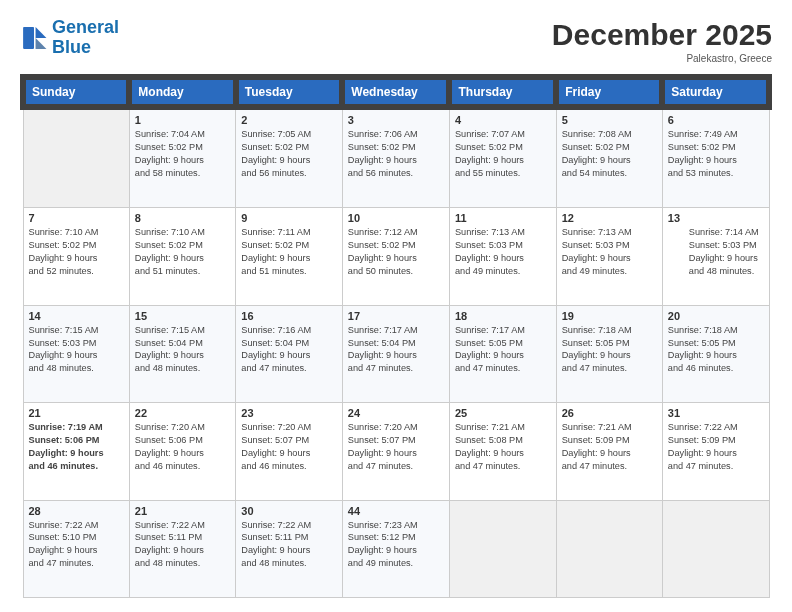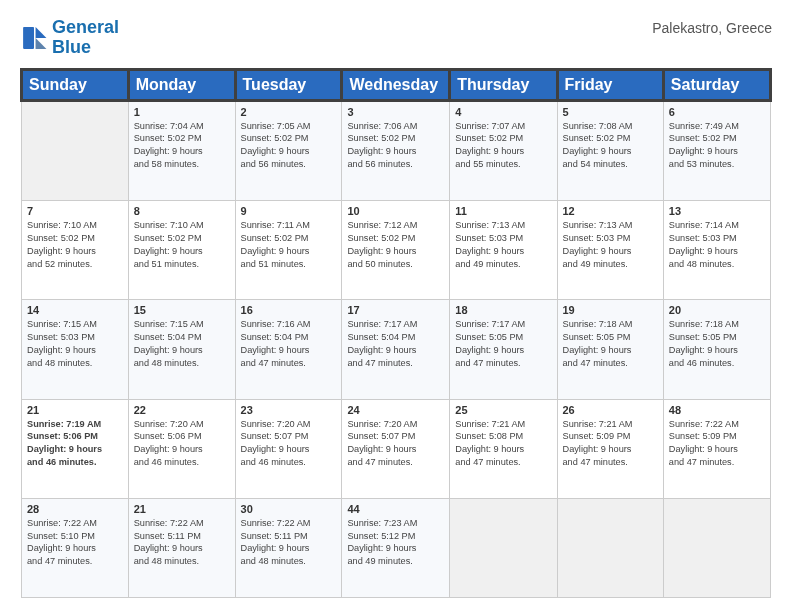--- a/index.html
+++ b/index.html
@@ -42,38 +42,38 @@
     .title-block {
       text-align: right;
     }
     .main-title {
       font-size: 30px;
       font-weight: bold;
       color: #333;
       line-height: 1.1;
     }
     .subtitle {
-      font-size: 14px;
+      font-size: 10px;
       color: #555;
       margin-top: 2px;
     }
     .calendar {
       width: 100%;
       border-collapse: collapse;
       flex: 1;
       font-size: 10px;
     }
     .calendar thead th {
       background-color: #2a6bbf;
       color: #fff;
-      font-size: 16px;
+      font-size: 12px;
       font-weight: bold;
       padding: 5px 6px;
       text-align: left;
-      border: 3px solid #404040;
+      border: 6px solid #404040;
     }
     .calendar tbody td {
       border: 1px solid #ccc;
       vertical-align: top;
       padding: 4px 5px;
       width: 108px;
       min-height: 70px;
       background: #fff;
     }
     .calendar tbody tr:nth-child(odd) td {
@@ -108,20 +108,21 @@
         <polygon points="20,4 34,18 20,18" fill="#2a6bbf"></polygon>
         <polygon points="20,18 34,32 20,32" fill="#1a4f8a" opacity="0.7"></polygon>
         <rect x="4" y="4" width="14" height="28" fill="#2a6bbf" rx="1"></rect>
       </svg>
       <div class="logo-text">
         <div><span>General</span></div>
         <div><span>Blue</span></div>
       </div>
     </div>
     <div class="title-block">
+      <div class="main-title">December 2025</div>
       <div class="subtitle">Palekastro, Greece</div>
     </div>
   </div>
 
   <table class="calendar">
     <thead>
       <tr>
         <th>Sunday</th>
         <th>Monday</th>
         <th>Tuesday</th>
@@ -215,21 +216,21 @@
           </td>
           <td>
             <span class="day-num">12</span>
             <div class="day-info" style="white-space: pre-line;">Sunrise: 7:13 AM
 Sunset: 5:03 PM
 Daylight: 9 hours
 and 49 minutes.</div>
           </td>
           <td>
             <span class="day-num">13</span>
-            <div class="day-info" style="white-space: pre-line;">Sunrise: 7:14 AM
+            <div class="day-info" style="white-space: pre-line; margin-left: 21px;">Sunrise: 7:14 AM
 Sunset: 5:03 PM
 Daylight: 9 hours
 and 48 minutes.</div>
           </td>
         </tr>
         <tr>
           <td>
             <span class="day-num">14</span>
             <div class="day-info" style="white-space: pre-line;">Sunrise: 7:15 AM
 Sunset: 5:03 PM
@@ -316,21 +317,21 @@
 and 47 minutes.</div>
           </td>
           <td>
             <span class="day-num">26</span>
             <div class="day-info" style="white-space: pre-line;">Sunrise: 7:21 AM
 Sunset: 5:09 PM
 Daylight: 9 hours
 and 47 minutes.</div>
           </td>
           <td>
-            <span class="day-num">48</span>
+            <span class="day-num">31</span>
             <div class="day-info" style="white-space: pre-line;">Sunrise: 7:22 AM
 Sunset: 5:09 PM
 Daylight: 9 hours
 and 47 minutes.</div>
           </td>
         </tr>
         <tr>
           <td>
             <span class="day-num">28</span>
             <div class="day-info" style="white-space: pre-line;">Sunrise: 7:22 AM

